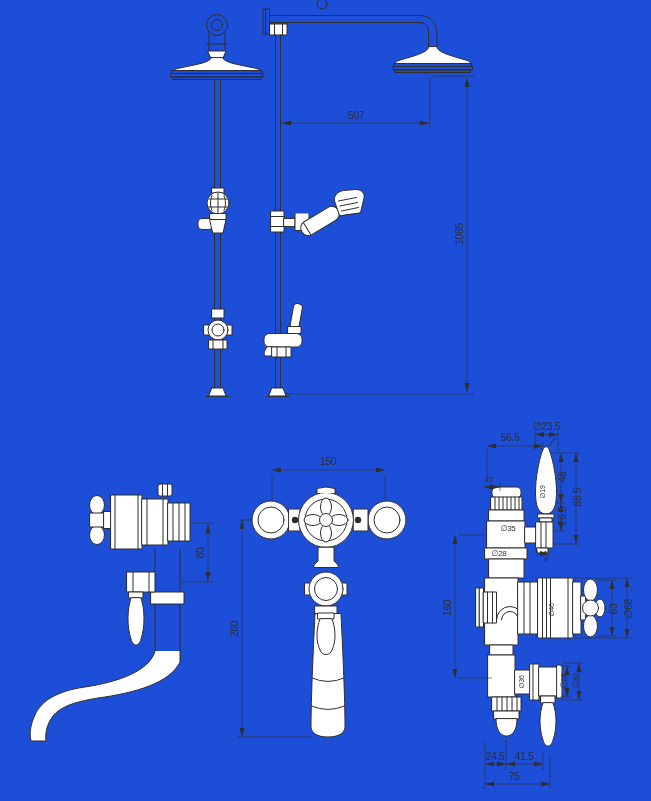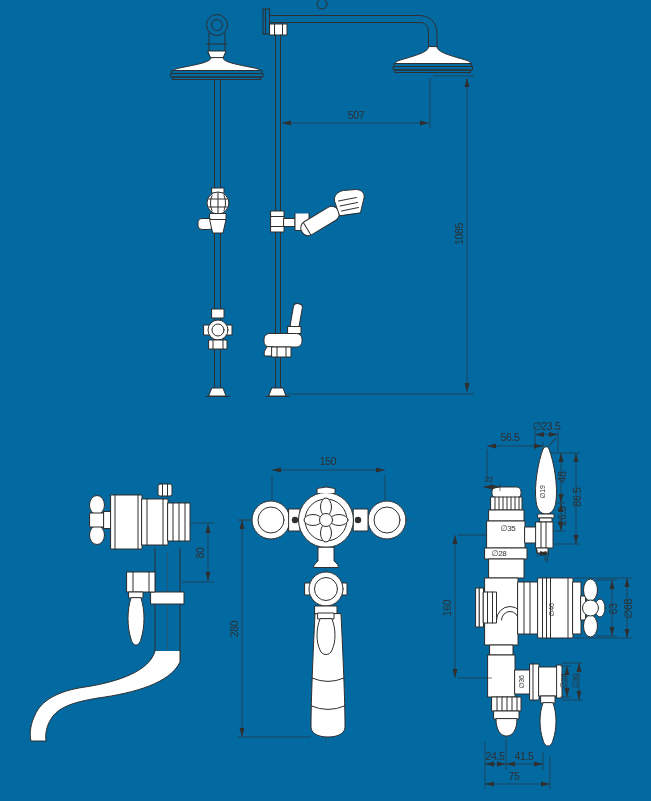--- a/index.html
+++ b/index.html
@@ -1,16 +1,16 @@
 <!DOCTYPE html>
 <html><head>
 <meta charset="utf-8">
 <style>
   html,body{margin:0;padding:0;background:#ffffff;}
-  .stage{width:651px;height:801px;position:relative;background:#0369a1;overflow:hidden;}
+  .stage{width:651px;height:801px;position:relative;background:#1d4ed8;overflow:hidden;}
   .o{stroke:#2f2f2f;stroke-width:1;fill:none;stroke-linejoin:round;stroke-linecap:round;}
   .of{stroke:#2f2f2f;stroke-width:1;fill:#ffffff;stroke-linejoin:round;stroke-linecap:round;}
   .dim{stroke:#2f2f2f;stroke-width:0.6;fill:none;marker-start:url(#ah);marker-end:url(#ah);}
   .ext{stroke:#2f2f2f;stroke-width:0.6;fill:none;}
   .cl{stroke:#4a4a4a;stroke-width:0.45;fill:none;}
   .fillDark{fill:#2f2f2f;stroke:none;}
   text{font-family:"Liberation Sans","DejaVu Sans",sans-serif;fill:#2f2f2f;letter-spacing:-0.3px;}
   .t10{font-size:10.5px;}
   .t8{font-size:8px;}
   .t7{font-size:7px;}

